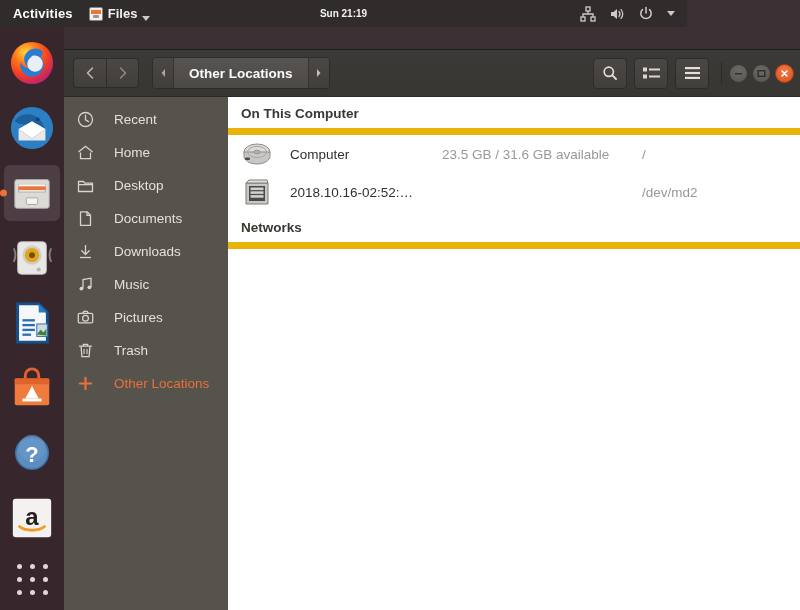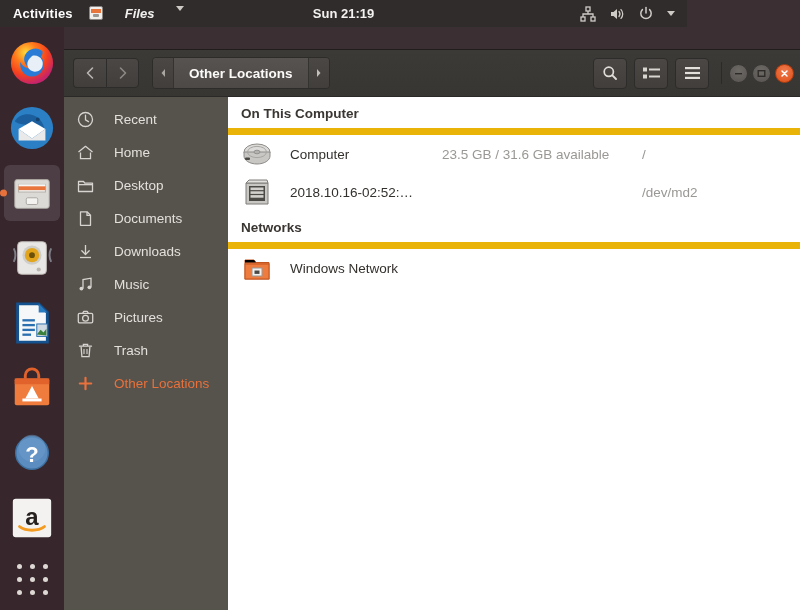--- a/index.html
+++ b/index.html
@@ -25,21 +25,21 @@
     font-size: 12.5px;
     z-index: 40;
   }
   #activities {
     font-weight: bold;
     padding: 0 10px 0 13px;
     font-size: 13px;
     color: #fdfdfd;
     letter-spacing: .2px;
   }
-  .topbar-app { display: flex; align-items: flex-start; gap: 22px; padding: 0 6px; font-style: italic; }
+  .topbar-app { display: flex; align-items: flex-end; gap: 5px; padding: 0 6px; }
   .files-mini-icon {
     width: 14px; height: 14px;
     border-radius: 2px;
     background: #f0efee;
     border: 1px solid #8a8683;
     position: relative; overflow: hidden;
   }
   .files-mini-icon::before {
     content: ""; position: absolute; left: 1px; right: 1px; top: 2px;
     height: 4px; background: #e8763c;
@@ -49,21 +49,21 @@
     height: 3px; background: #9b9692; border-radius: 1px;
   }
   .topbar-app-label { font-weight: bold; font-size: 13px; color: #f2f0ee; }
   .caret-down {
     width: 0; height: 0;
     border-left: 4px solid transparent; border-right: 4px solid transparent;
     border-top: 5px solid #cdc9c5;
   }
   #clock {
     position: absolute; left: 0; right: 0; text-align: center;
-    font-weight: bold; font-size: 13px; color: #f4f2f0;
+    font-weight: bold; font-size: 10px; color: #f4f2f0;
     pointer-events: none;
   }
   #tray {
     margin-left: auto; display: flex; align-items: center;
     gap: 13px; padding-right: 12px;
   }
   .tray-ico { opacity: .92; display: block; }
 
   
   #dock {
@@ -537,28 +537,17 @@
             <rect x="9.5" y="15.3" width="13" height="2.6" fill="#d2d0cd"></rect>
             <rect x="9.5" y="19.1" width="13" height="2.6" fill="#d2d0cd"></rect>
           </svg>
           <span class="row-name">2018.10.16-02:52:…</span>
           <span class="row-info"></span>
           <span class="row-dev">/dev/md2</span>
         </div>
 
         <div class="sec-head">Networks</div>
 
-        <div class="row">
-          <svg class="row-ico" viewBox="0 0 32 32">
-            <path d="M4 8h9l2 2.5h13V27H4z" fill="#e8763c" stroke="#c2541f"></path>
-            <path d="M4 8h9l2 2.5H4z" fill="#f0致8f5e"></path>
-            <rect x="4" y="12" width="24" height="15" fill="#ef7c3f" stroke="#c2541f"></rect>
-            <rect x="11" y="16" width="10" height="8" fill="#f3f2f0" stroke="#9a9894"></rect>
-            <rect x="13.5" y="18.5" width="5" height="3.4" fill="#4a4845"></rect>
-          </svg>
-          <span class="row-name">Windows Network</span>
-          <span class="row-info"></span>
-        </div>
       </div>
     </div>
 
   </div>
 </div>
 
 </body></html>

